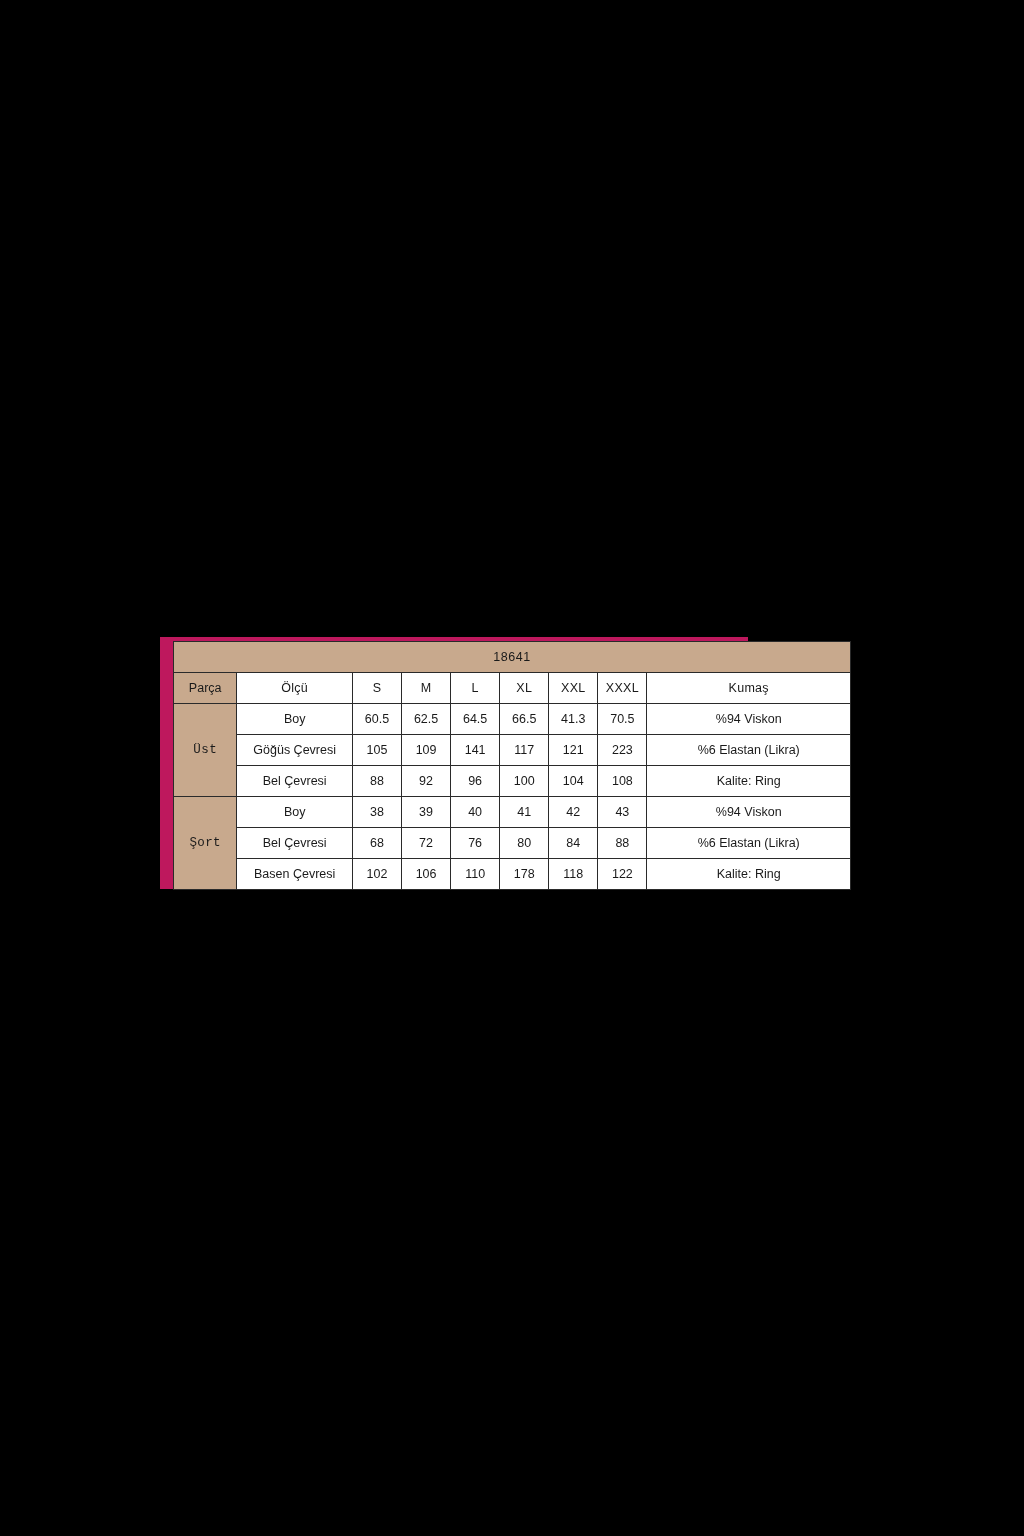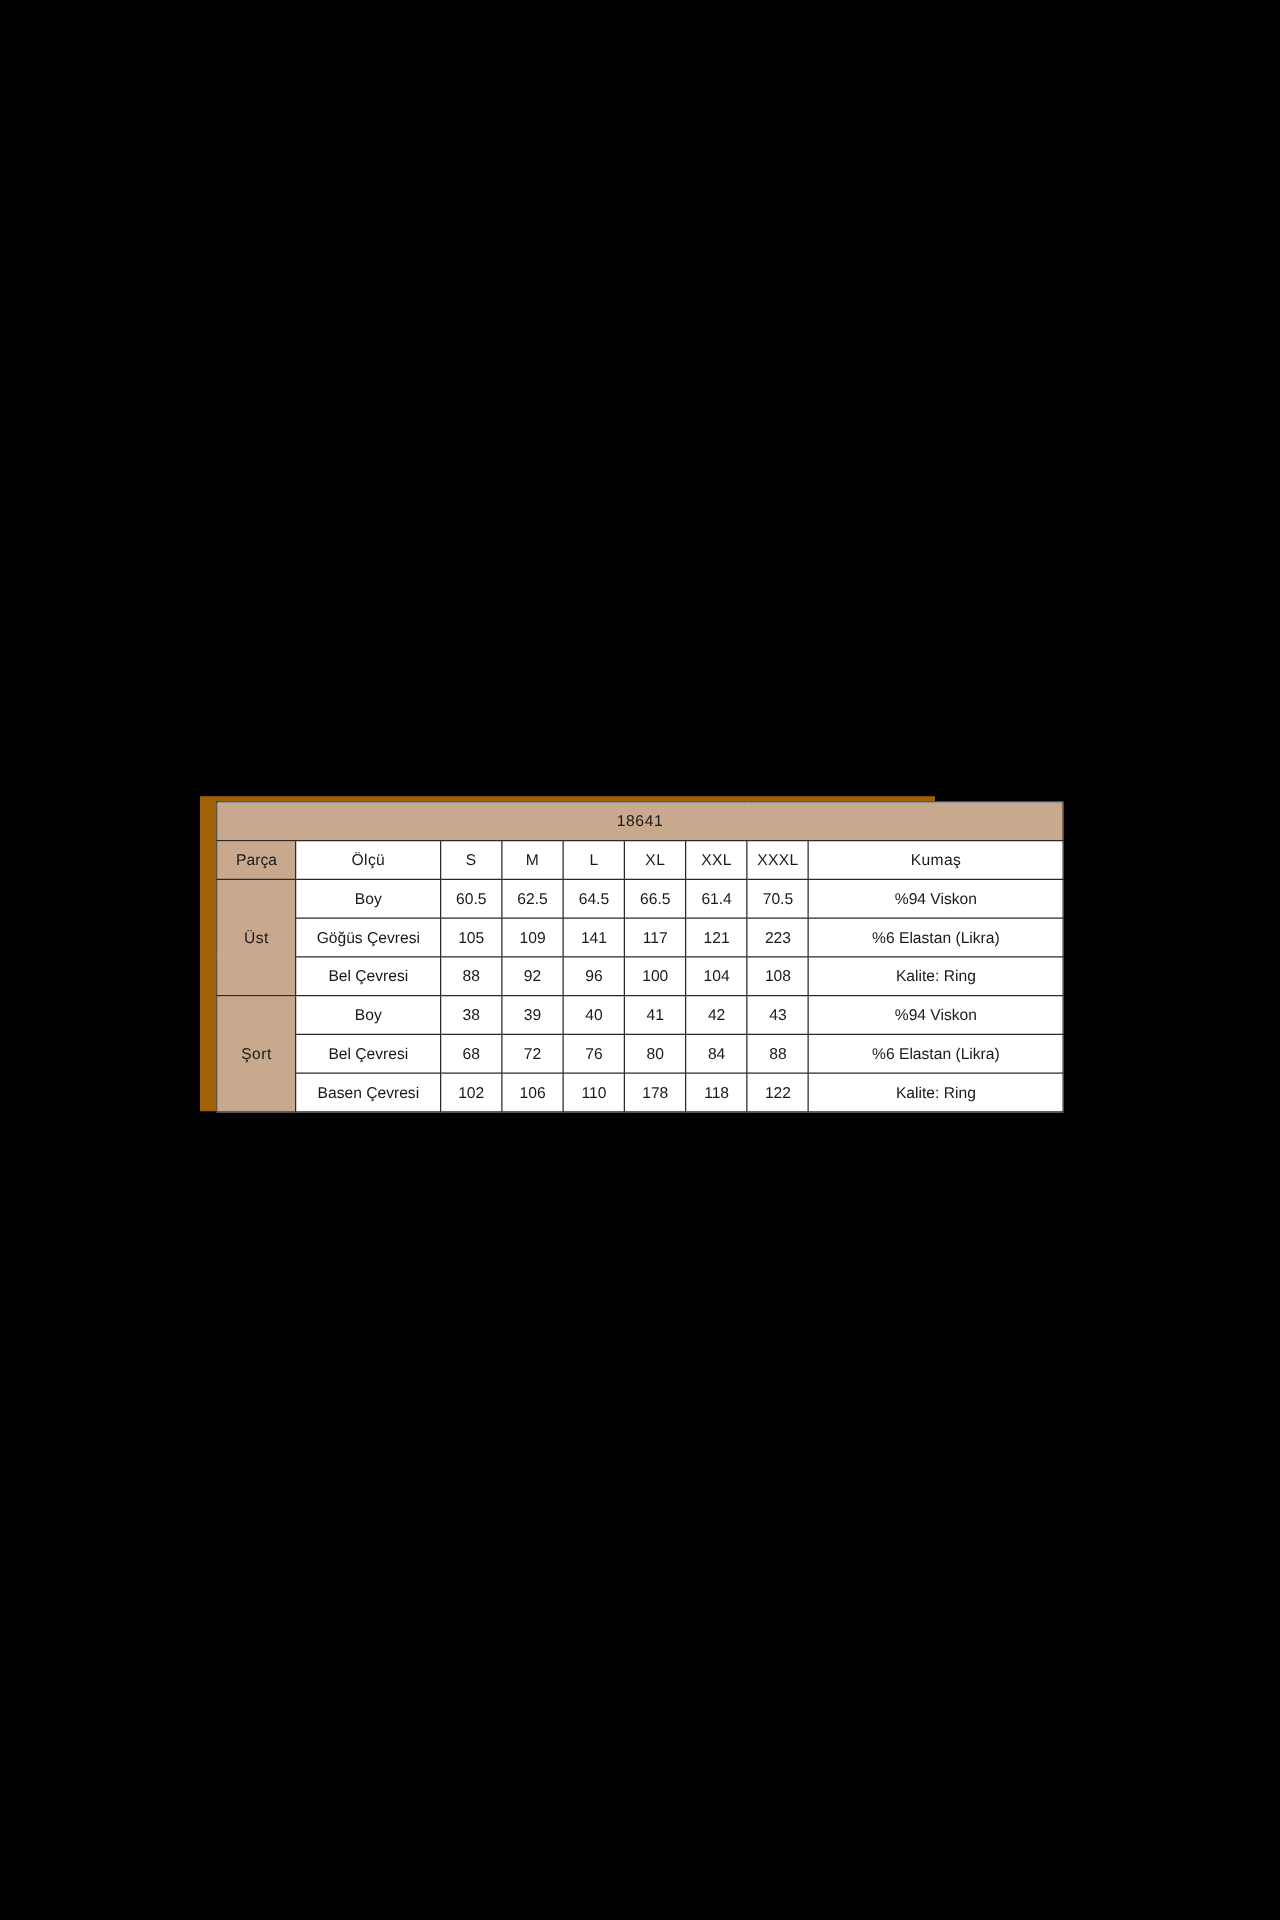--- a/index.html
+++ b/index.html
@@ -18,21 +18,21 @@
     width: 1024px;
     height: 1536px;
     background: #000000;
   }
   .chart-wrap {
     position: absolute;
     left: 160px;
     top: 637px;
     width: 588px;
     height: 252px;
-    background: #a16207;
+    background: #be185d;
     box-sizing: border-box;
     padding: 4px 12px 4px 13px;
   }
   table.size-table {
     border-collapse: collapse;
     width: 678px;
     table-layout: fixed;
     background: #ffffff;
   }
   table.size-table td, table.size-table th {
@@ -67,20 +67,21 @@
     font-weight: bold;
     background: #c8a98d;
     font-size: 13px;
     border: 1px solid #2a2a2a;
   }
   .group-cell {
     background: #c8a98d;
     font-weight: bold;
     font-size: 13.5px;
     letter-spacing: 0.4px;
+    font-family: Liberation Mono, monospace;
   }
   .label-cell {
     text-align: left;
     padding-left: 7px;
     font-size: 12.5px;
   }
   .fabric-cell {
     text-align: left;
     padding-left: 7px;
     font-size: 12.5px;
@@ -134,21 +135,21 @@
           <td class="hdr kumas-hdr">Kumaş</td>
         </tr>
 
         <tr>
           <td class="group-cell" rowspan="3">Üst</td>
           <td class="label-cell">Boy</td>
           <td class="num">60.5</td>
           <td class="num">62.5</td>
           <td class="num">64.5</td>
           <td class="num">66.5</td>
-          <td class="num">61.4</td>
+          <td class="num">41.3</td>
           <td class="num">70.5</td>
           <td class="fabric-cell">%94 Viskon</td>
         </tr>
         <tr>
           <td class="label-cell">Göğüs Çevresi</td>
           <td class="num">105</td>
           <td class="num">109</td>
           <td class="num">141</td>
           <td class="num">117</td>
           <td class="num">121</td>

